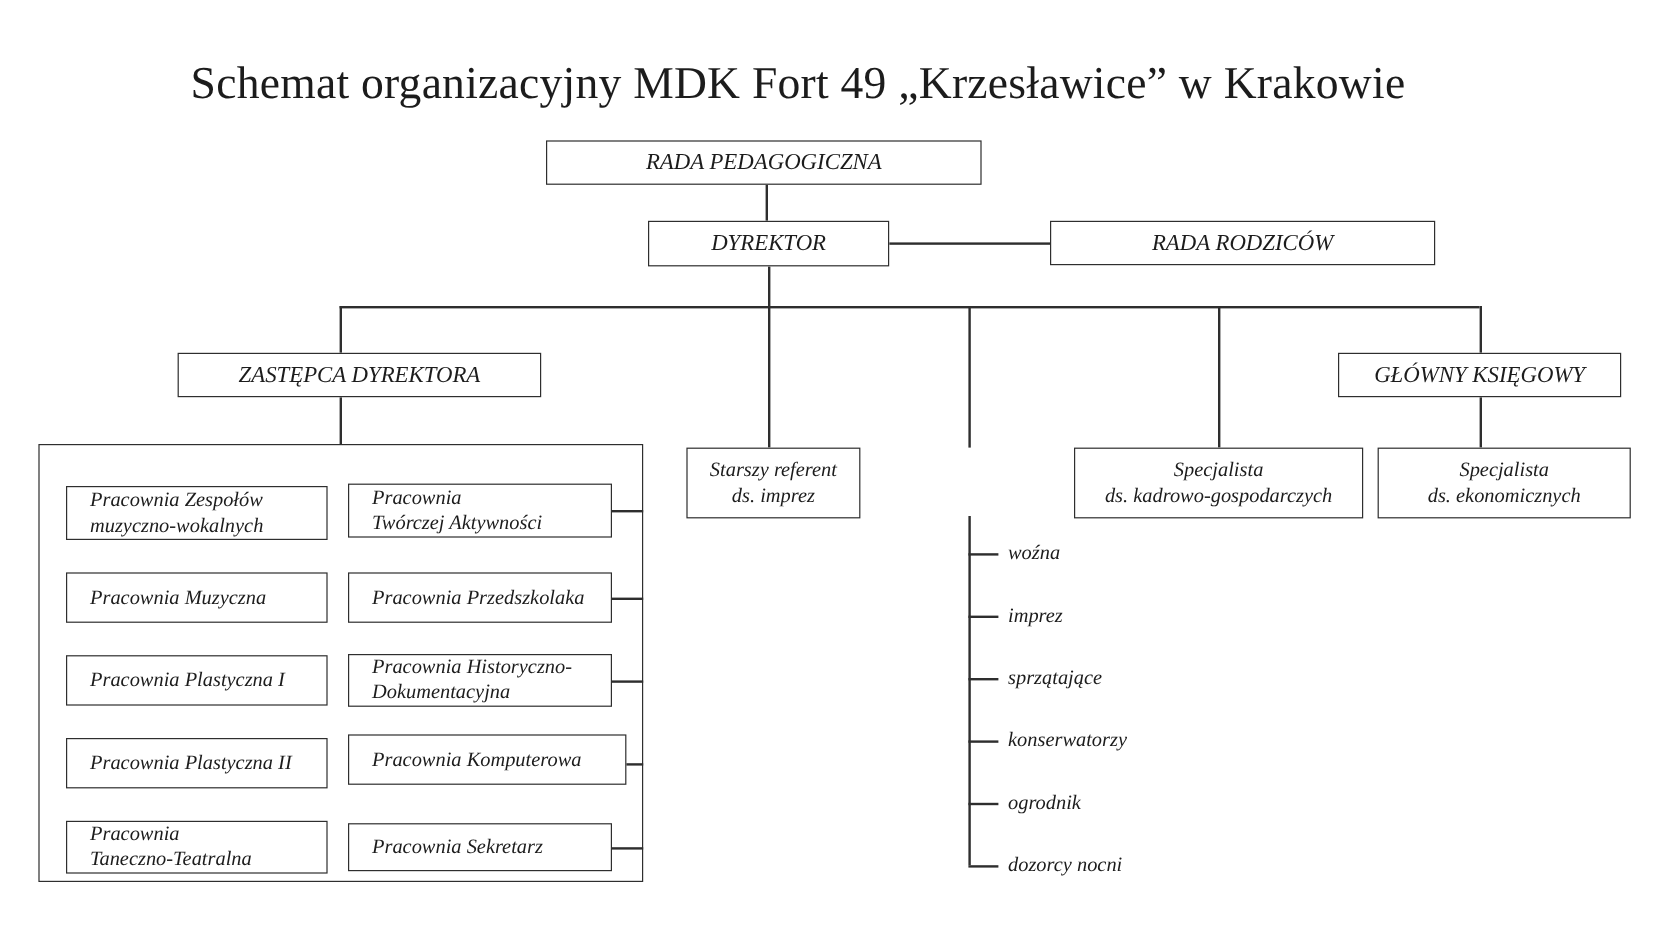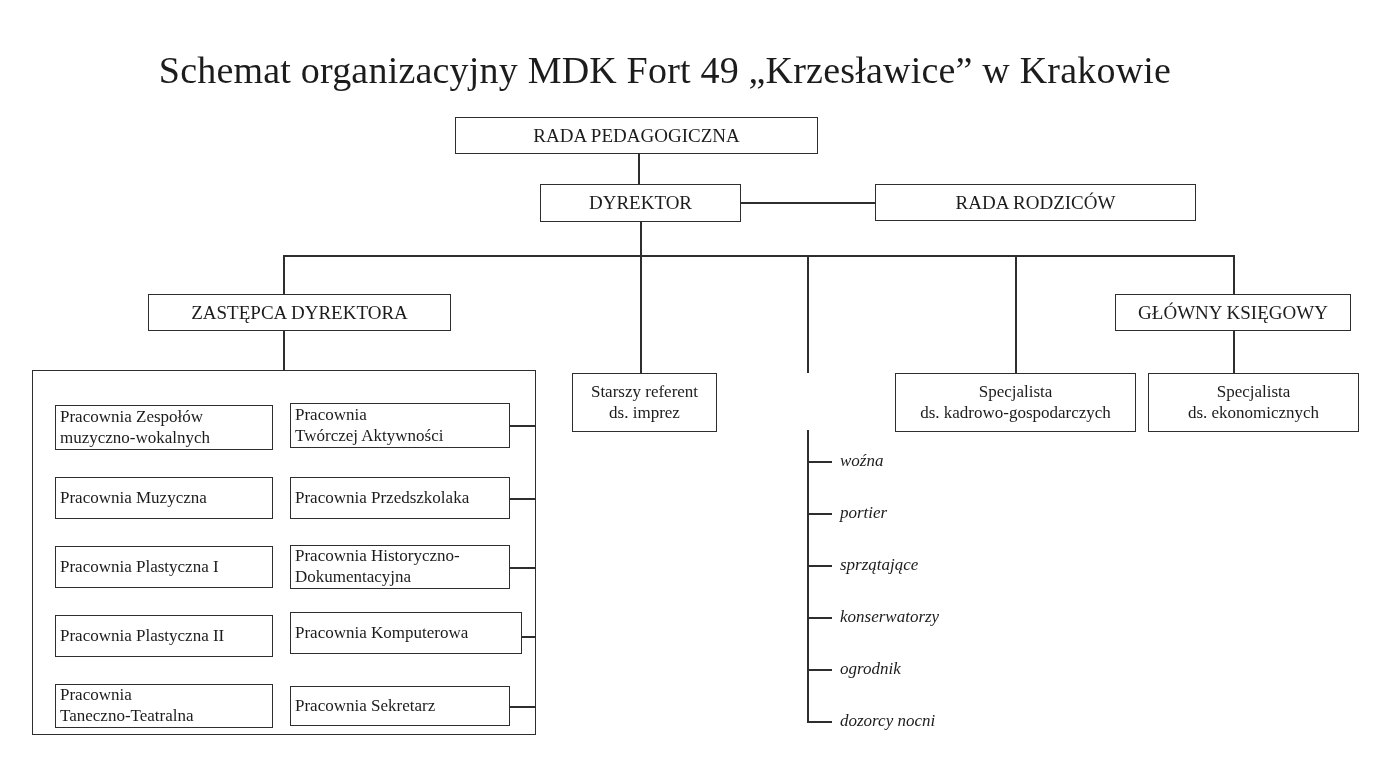--- a/index.html
+++ b/index.html
@@ -8,25 +8,25 @@
     font-family:"Liberation Serif", serif; color:#1c1c1c; overflow:hidden;
   }
   * { box-sizing:border-box; }
   .title {
     position:absolute; left:130px; top:48px; width:1070px;
     font-size:38px; text-align:center; letter-spacing:0.2px;
   }
   .box {
     position:absolute; border:1.5px solid #2e2e2e; background:#ffffff;
     display:flex; align-items:center; justify-content:center;
-    text-align:center; font-size:17px; line-height:1.22;
+    text-align:center; font-size:17px; line-height:1.22;font-style:italic;
   }
   .box span { white-space:pre-line; }
   .box.caps { font-size:19px; }
-  .box.left-align { justify-content:flex-start; text-align:left; padding-left:4px; padding-right:4px; }
+  .box.left-align { justify-content:flex-start; text-align:left; padding-left:19px; padding-right:4px; }
   .container-box { position:absolute; border:1.5px solid #2e2e2e; background:transparent; }
   .hline, .vline { position:absolute; background:#2e2e2e; }
   .hline { height:1.5px; }
   .vline { width:1.5px; }
   .staff-label { position:absolute; font-size:17px; line-height:1.2;font-style:italic; }
 </style>
 </head>
 <body>
 
 <div class="canvas">
@@ -136,19 +136,19 @@
 Dokumentacyjna</span>
   </div>
   <div class="box left-align" style="left:290px;top:612px;width:232px;height:42px">
     <span>Pracownia Komputerowa</span>
   </div>
   <div class="box left-align" style="left:290px;top:686px;width:220px;height:40px">
     <span>Pracownia Sekretarz</span>
   </div>
 
   <div class="staff-label" style="left:840px;top:451px">woźna</div>
-  <div class="staff-label" style="left:840px;top:503px">portier</div>
+  <div class="staff-label" style="left:840px;top:503px">imprez</div>
   <div class="staff-label" style="left:840px;top:555px">sprzątające</div>
   <div class="staff-label" style="left:840px;top:607px">konserwatorzy</div>
   <div class="staff-label" style="left:840px;top:659px">ogrodnik</div>
   <div class="staff-label" style="left:840px;top:711px">dozorcy nocni</div>
 
 </div>
 
 </body></html>

